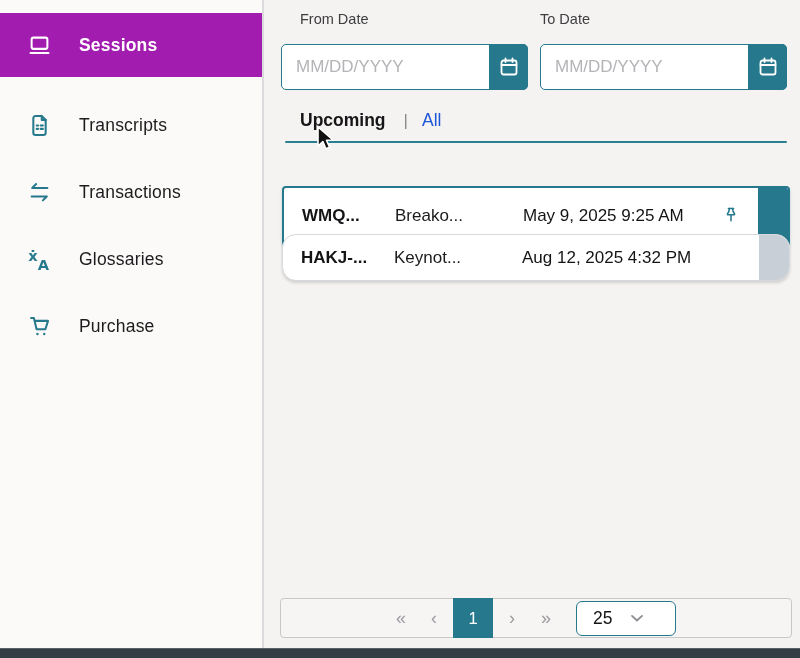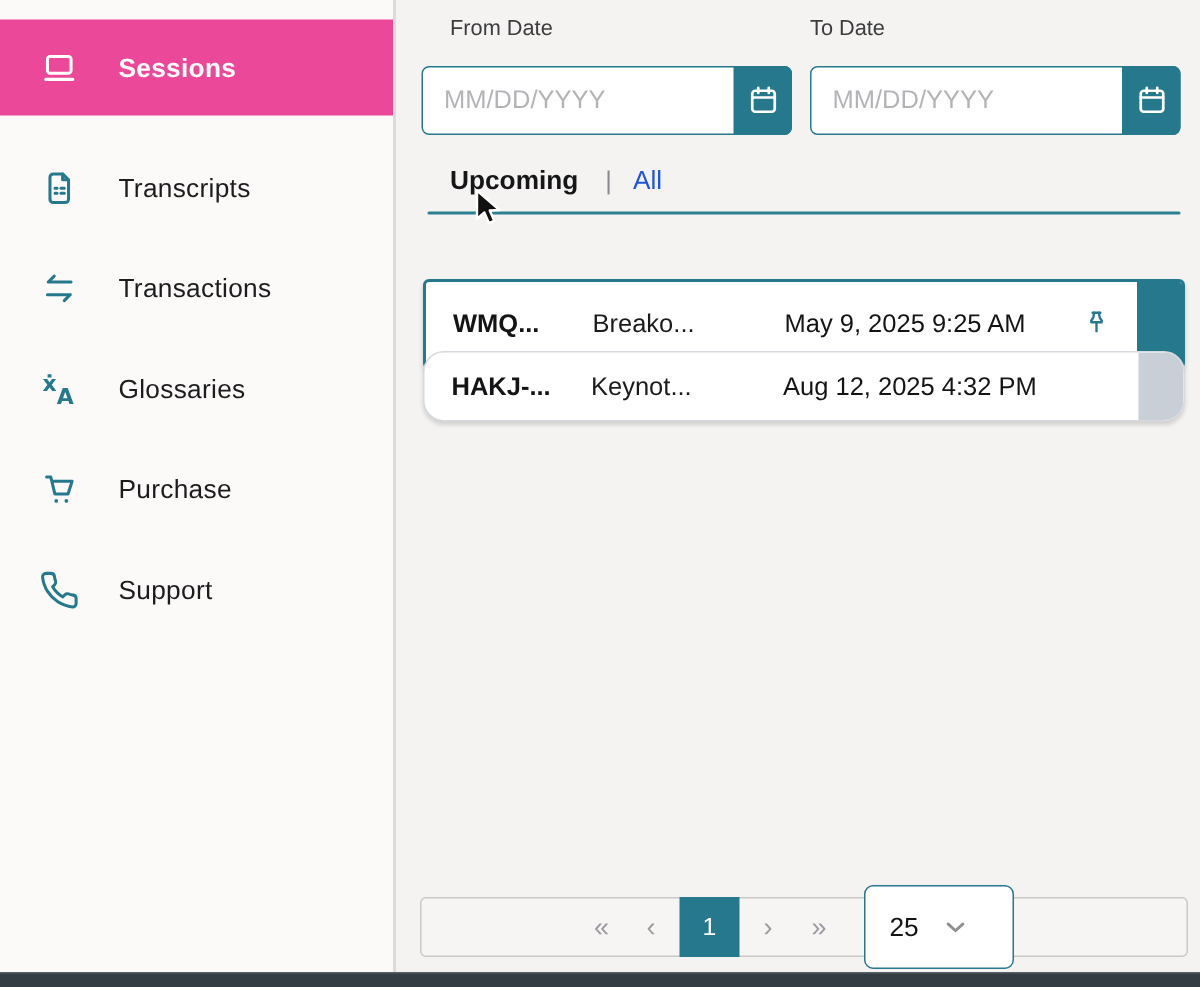--- a/index.html
+++ b/index.html
@@ -6,21 +6,21 @@
   html,body { width:800px; height:658px; }
   body { font-family:"Liberation Sans","DejaVu Sans",sans-serif; background:#f4f3f1; }
   .app { position:relative; width:800px; height:658px; overflow:hidden; background:#f4f3f1; }
 
   
   .sidebar { position:absolute; left:0; top:0; width:262px; height:648px; background:#fbfaf8; }
   .side-divider { position:absolute; left:262px; top:0; width:2px; height:648px; background:#dbdbdd; }
   .nav-item { display:flex; align-items:center; height:38px; padding-left:26px; cursor:pointer; }
   .nav-item .icon { width:27px; height:27px; display:flex; align-items:center; justify-content:center; flex:0 0 27px; }
   .nav-item .label { margin-left:26px; font-size:17.5px; font-weight:500; color:#1c1c1e; letter-spacing:.2px; }
-  .nav-item.active { height:64px; background:#ec4899; padding-left:26px; }
+  .nav-item.active { height:64px; background:#a21caf; padding-left:26px; }
   .nav-item.active .label { color:#ffffff; font-weight:600; }
   .m-dash { margin-top:20px; }
   .m-sess { margin-top:13px; }
   .m-act  { margin-top:18px; }
   .m-std  { margin-top:29px; }
 
   
   .main { position:absolute; left:264px; top:0; width:536px; height:648px; }
 
   .filter-label { position:absolute; font-size:14.5px; color:#3d3d40; }
@@ -61,21 +61,21 @@
   .pagination { position:absolute; left:16px; top:598px; width:512px; height:40px;
                 background:#f6f5f3; border:1px solid #c8c8c6; border-radius:4px;
                 display:flex; align-items:center; justify-content:center; }
   .pg-btn { font-size:18px; color:#9b9ba1; cursor:pointer; line-height:1; user-select:none; }
   .pg-first { margin-right:26px; letter-spacing:-1px; }
   .pg-prev  { margin-right:16px; }
   .pg-page  { width:40px; height:40px; background:#26798d; color:#ffffff; font-size:16.5px;
               display:flex; align-items:center; justify-content:center; cursor:pointer; }
   .pg-next  { margin-left:16px; }
   .pg-last  { margin-left:26px; letter-spacing:-1px; }
-  .pg-size  { margin-left:26px; width:100px; height:56px; background:#ffffff; border:1.5px solid #26798d;
+  .pg-size  { margin-left:26px; width:100px; height:35px; background:#ffffff; border:1.5px solid #26798d;
               border-radius:6px; display:flex; align-items:center; justify-content:space-between;
               padding:0 28px 0 16px; cursor:pointer; }
   .pg-size .val { font-size:17.5px; color:#141416; }
 
   .footer-bar { position:absolute; left:0; top:648px; width:800px; height:10px;
                 background:#343d44; border-top:1px solid #576168; }
 
   .cursor { position:absolute; left:315px; top:125px; pointer-events:none; z-index:50; }
 </style>
 </head>
@@ -133,28 +133,20 @@
       <span class="icon">
         <svg width="27" height="27" viewBox="0 0 24 24" fill="none" stroke="#26798d" stroke-width="1.8" stroke-linecap="round" stroke-linejoin="round">
           <path d="M4.5 4.5 H7 L9.4 14.5 H17.2 L19.6 7 H8"></path>
           <circle cx="10.2" cy="18.6" r="1.1" fill="#26798d" stroke="none"></circle>
           <circle cx="16.2" cy="18.6" r="1.1" fill="#26798d" stroke="none"></circle>
         </svg>
       </span>
       <span class="label">Purchase</span>
     </div>
 
-    <div class="nav-item m-std">
-      <span class="icon">
-        <svg width="27" height="27" viewBox="0 0 24 24" fill="none" stroke="#26798d" stroke-width="1.8" stroke-linecap="round" stroke-linejoin="round">
-          <path d="M22 16.92v3a2 2 0 0 1-2.18 2 19.79 19.79 0 0 1-8.63-3.07 19.5 19.5 0 0 1-6-6 19.79 19.79 0 0 1-3.07-8.67A2 2 0 0 1 4.11 2h3a2 2 0 0 1 2 1.72 12.84 12.84 0 0 0 .7 2.81 2 2 0 0 1-.45 2.11L8.09 9.91a16 16 0 0 0 6 6l1.27-1.27a2 2 0 0 1 2.11-.45 12.84 12.84 0 0 0 2.81.7A2 2 0 0 1 22 16.92z"></path>
-        </svg>
-      </span>
-      <span class="label">Support</span>
-    </div>
 
   </nav>
   <div class="side-divider"></div>
 
   <main class="main">
 
     <span class="filter-label lbl-from">From Date</span>
     <div class="date-box box-from">
       <input type="text" placeholder="MM/DD/YYYY" style="">
       <span class="cal-btn">

